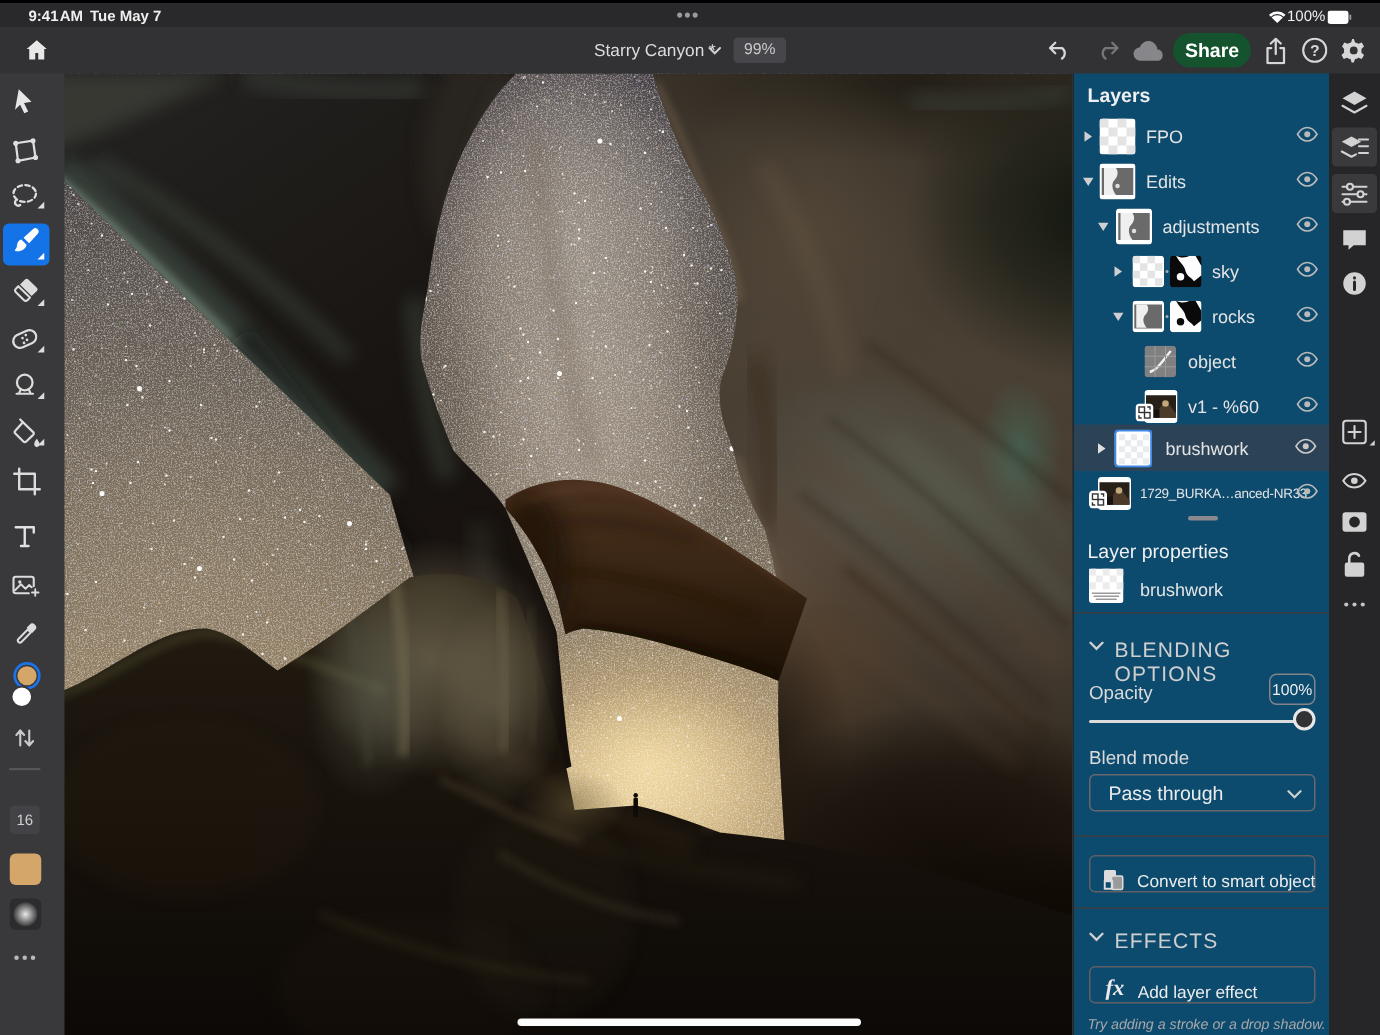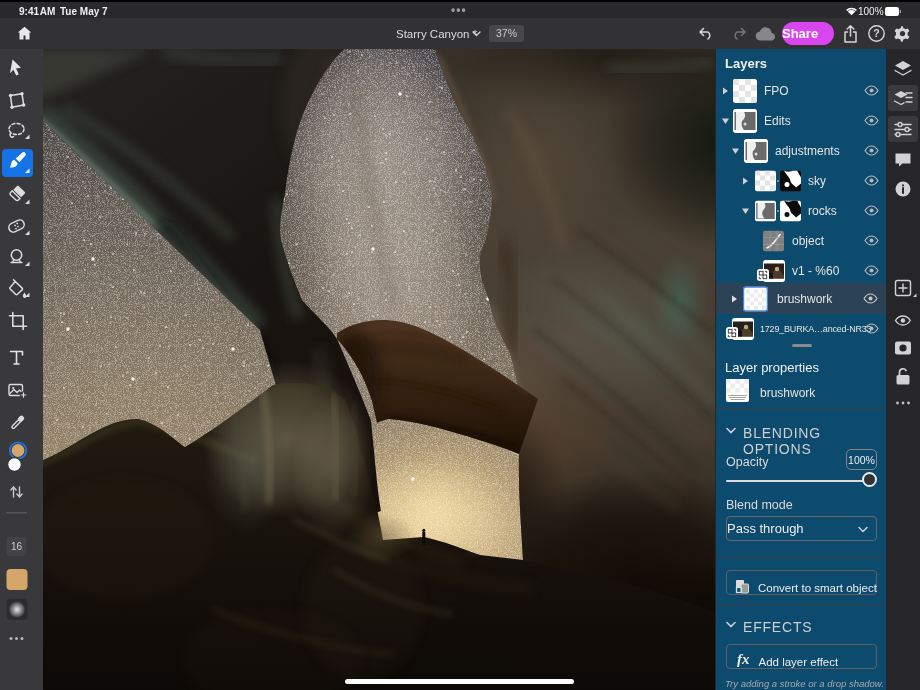--- a/index.html
+++ b/index.html
@@ -34,31 +34,31 @@
 </div>
 
 <div id="topbar">
  <svg class="abs" style="left:17px;top:8px" width="15" height="15" viewBox="0 0 15 15">
       <path d="M7.5 0.8 0.8 6.6h1.7v7h4v-4.2h2v4.2h4v-7h1.7z" fill="#e8e8e8"></path>
     </svg>
  <span style="position:absolute;left:396px;top:10px;font-size:11.5px;color:#dcdcdc">Starry Canyon *</span>
  <svg class="abs" style="left:472px;top:13px" width="9" height="6" viewBox="0 0 9 6">
       <path d="M1 1l3.5 3.5L8 1" stroke="#cfcfcf" stroke-width="1.4" fill="none" stroke-linecap="round"></path>
     </svg>
- <div style="position:absolute;left:489px;top:7px;width:35px;height:17px;background:#47474b;border-radius:3px;color:#c9c9c9;font-size:10.5px;text-align:center;line-height:17px">37%</div>
+ <div style="position:absolute;left:489px;top:7px;width:35px;height:17px;background:#47474b;border-radius:3px;color:#c9c9c9;font-size:10.5px;text-align:center;line-height:17px">99%</div>
  <svg class="abs" style="left:698px;top:9px" width="17" height="13" viewBox="0 0 17 13">
       <path d="M5.5 1.5 2 5l3.5 3.5M2 5h8a5 4.5 0 0 1 0 7" stroke="#d6d6d6" stroke-width="1.5" fill="none" stroke-linecap="round" stroke-linejoin="round"></path>
     </svg>
  <svg class="abs" style="left:730px;top:9px" width="17" height="13" viewBox="0 0 17 13">
       <path d="M11.5 1.5 15 5l-3.5 3.5M15 5H7a5 4.5 0 0 0 0 7" stroke="#77777b" stroke-width="1.5" fill="none" stroke-linecap="round" stroke-linejoin="round"></path>
     </svg>
  <svg class="abs" style="left:755px;top:9px" width="22" height="14" viewBox="0 0 22 14">
       <path d="M17.5 13.5h-12a4.5 4.5 0 0 1-.6-9A6 6 0 0 1 16.6 6h.9a4 4 0 0 1 0 7.5z" fill="#87878b"></path>
     </svg>
- <div style="position:absolute;left:782px;top:4px;width:52px;height:23px;background:#d946ef;border-radius:12px;color:#fff;font-size:13px;font-weight:700;text-align:left;line-height:23px">Share</div>
+ <div style="position:absolute;left:782px;top:4px;width:52px;height:23px;background:#14532d;border-radius:12px;color:#fff;font-size:13px;font-weight:700;text-align:center;line-height:23px">Share</div>
  <svg class="abs" style="left:843px;top:7px" width="15" height="18" viewBox="0 0 15 18">
       <path d="M7.5 1v10M4.2 4 7.5 0.8 10.8 4" stroke="#d6d6d6" stroke-width="1.5" fill="none" stroke-linecap="round" stroke-linejoin="round"></path>
       <path d="M4.5 7H2v10h11V7h-2.5" stroke="#d6d6d6" stroke-width="1.5" fill="none" stroke-linecap="round" stroke-linejoin="round"></path>
     </svg>
  <svg class="abs" style="left:868px;top:7px" width="17" height="17" viewBox="0 0 17 17">
       <circle cx="8.5" cy="8.5" r="7.7" stroke="#d6d6d6" stroke-width="1.4" fill="none"></circle>
       <text x="8.5" y="12.2" font-size="10.5" font-weight="700" fill="#d6d6d6" text-anchor="middle" font-family="Liberation Sans">?</text>
     </svg>
  <svg class="abs" style="left:894px;top:7px" width="17" height="17" viewBox="0 0 17 17">
       <path d="M8.5 0.8 9.3 3.2a5.8 5.8 0 0 1 2.4 1l2.4-.9 1.6 2.8-1.9 1.7a6 6 0 0 1 0 2.6l1.9 1.7-1.6 2.8-2.4-.9a5.8 5.8 0 0 1-2.4 1l-.8 2.4h-1.6l-.8-2.4a5.8 5.8 0 0 1-2.4-1l-2.4.9-1.6-2.8 1.9-1.7a6 6 0 0 1 0-2.6L.1 6.1l1.6-2.8 2.4.9a5.8 5.8 0 0 1 2.4-1l.8-2.4z" fill="#d6d6d6" transform="translate(0.6,0.3) scale(0.94)"></path>
@@ -625,21 +625,21 @@
 <div class="divider" style="top:359px"></div>
 <svg style="position:absolute;left:10px;top:378px" width="10" height="7" viewBox="0 0 10 7">
       <path d="M1 1.5l4 4 4-4" stroke="#cfcfcf" stroke-width="1.6" fill="none" stroke-linecap="round"></path>
     </svg>
 <div class="sechead" style="position:absolute;left:27px;top:376px">BLENDING OPTIONS</div>
 <div style="position:absolute;left:10px;top:406px;font-size:12.5px;color:#dadada">Opacity</div>
 <div style="position:absolute;left:130px;top:400px;width:31px;height:21px;border:1px solid #83838a;border-radius:5px;color:#ececec;font-size:10.5px;text-align:center;line-height:20px">100%</div>
 <div style="position:absolute;left:10px;top:431px;width:144px;height:2px;background:#dcdcdc;border-radius:1px"></div>
 <div style="position:absolute;left:146px;top:423px;width:15px;height:15px;border:2px solid #e8e8e8;border-radius:50%;background:#323234"></div>
 <div style="position:absolute;left:10px;top:449px;font-size:12.5px;color:#dadada">Blend mode</div>
-<div style="position:absolute;left:10px;top:467px;width:151px;height:25px;border:1px solid #68686c;border-radius:4px;color:#ececec;font-size:13px;line-height:24px;padding-left:0">Pass through</div>
+<div style="position:absolute;left:10px;top:467px;width:151px;height:25px;border:1px solid #68686c;border-radius:4px;color:#ececec;font-size:13px;line-height:24px;padding-left:12px">Pass through</div>
 <svg style="position:absolute;left:142px;top:477px" width="10" height="7" viewBox="0 0 10 7">
       <path d="M1 1.5l4 4 4-4" stroke="#cfcfcf" stroke-width="1.5" fill="none" stroke-linecap="round"></path>
     </svg>
 <div class="divider" style="top:508px"></div>
 <div class="btn" style="top:521px"><svg style="margin:0 8px 0 8px;flex:none" width="15" height="15" viewBox="0 0 15 15">
         <rect x="1" y="1" width="8" height="8" rx="1" fill="#dcdcdc"></rect>
         <rect x="6" y="5" width="7.5" height="9" rx="1" fill="#9a9a9a" stroke="#dcdcdc" stroke-width="1"></rect>
         <rect x="1.5" y="8.5" width="5" height="5" fill="none" stroke="#dcdcdc" stroke-width="1.3"></rect>
       </svg>Convert to smart object</div>
 <div class="divider" style="top:556px"></div>

